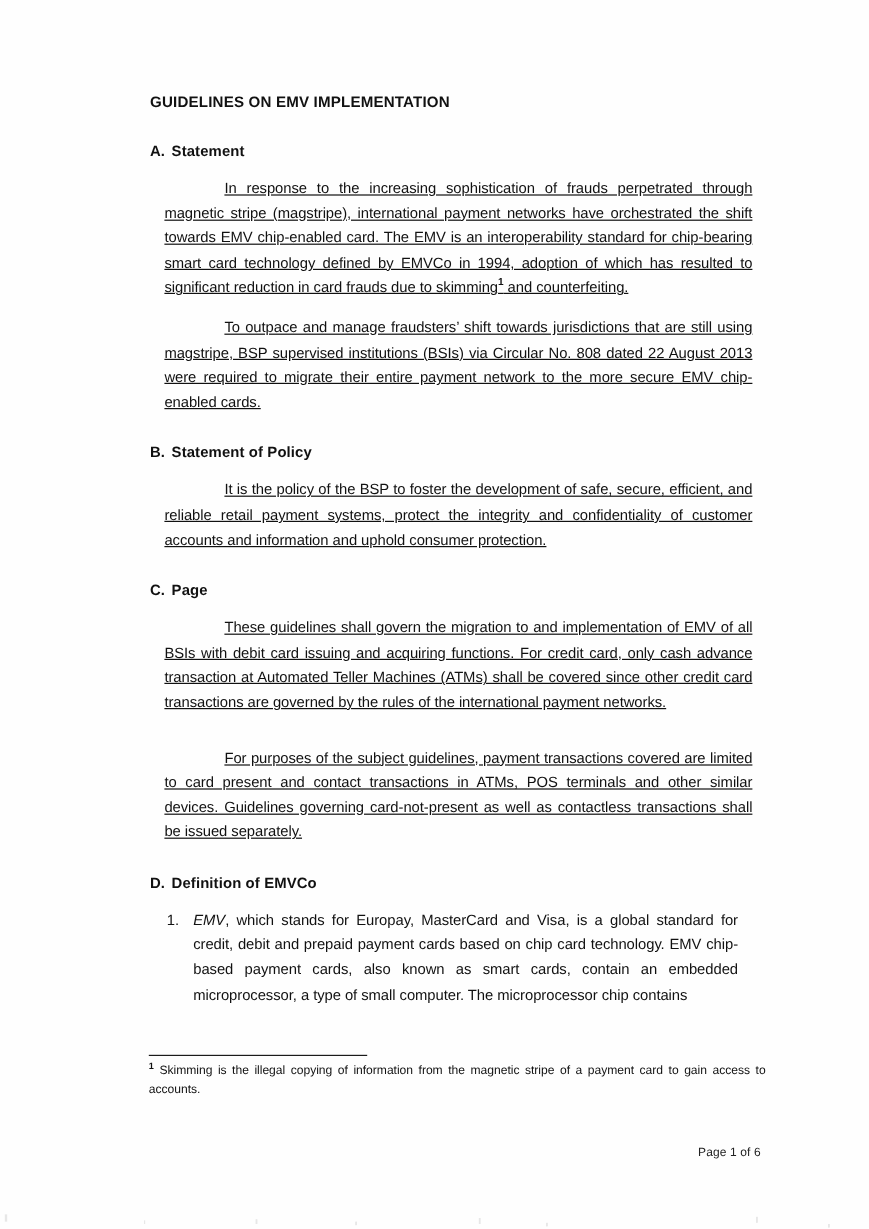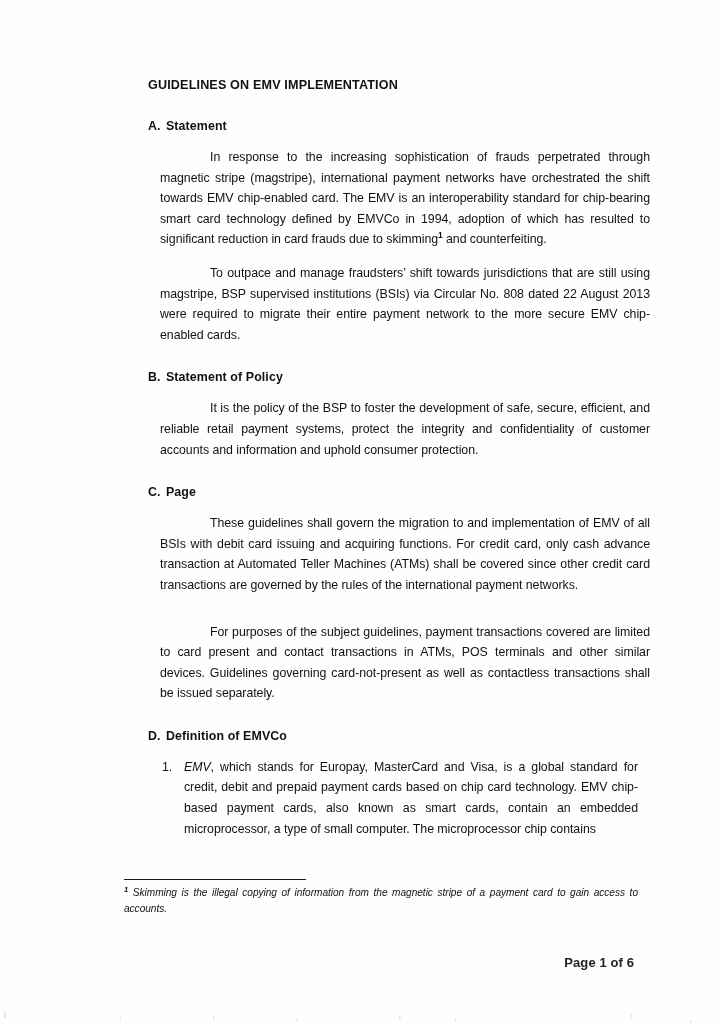--- a/index.html
+++ b/index.html
@@ -26,21 +26,21 @@
   .scan-noise {
     position: absolute;
     left: 0; right: 0; bottom: 0;
     height: 48px;
     pointer-events: none;
     opacity: .5;
   }
 
   .content {
     position: absolute;
-    left: 148px;
+    left: 125px;
     top: 78px;
     width: 502px;
   }
 
   .doc-title {
     font-size: 12.6px;
     font-weight: bold;
     letter-spacing: .15px;
     margin: 0 0 0 0;
   }
@@ -58,20 +58,21 @@
   }
   .section-heading .sec-title {
     flex: 1 1 auto;
     letter-spacing: .1px;
   }
 
   
   .body-block {
     margin-left: 12px;
     width: 490px;
+    text-decoration: underline;
   }
   p.para {
     font-size: 12.35px;
     line-height: 20.6px;
     text-align: justify;
     text-justify: inter-word;
     text-indent: 50px;
     margin: 0;
     letter-spacing: -0.05px;
   }
@@ -130,40 +131,38 @@
     border-top: 1.3px solid #1a1a1a;
     margin: 0 0 5px 0;
   }
   .footnote-text {
     font-size: 10.1px;
     line-height: 16.2px;
     text-align: justify;
     text-justify: inter-word;
     margin: 0;
     letter-spacing: -0.02px;
-    font-style: italic;
   }
   .footnote-text sup {
     font-size: 7.6px;
     vertical-align: super;
     line-height: 0;
     font-weight: bold;
   }
 
   
   .page-footer {
     position: absolute;
     left: 0;
     top: 955px;
     width: 634px;
     text-align: right;
-    font-size: 13px;
+    font-size: 10px;
     letter-spacing: .1px;
     color: #222;
-    font-weight: bold;
   }
 </style>
 </head>
 <body>
 
 <div class="page">
 
   <div class="content">
 
     <h1 class="doc-title">GUIDELINES ON EMV IMPLEMENTATION</h1>

